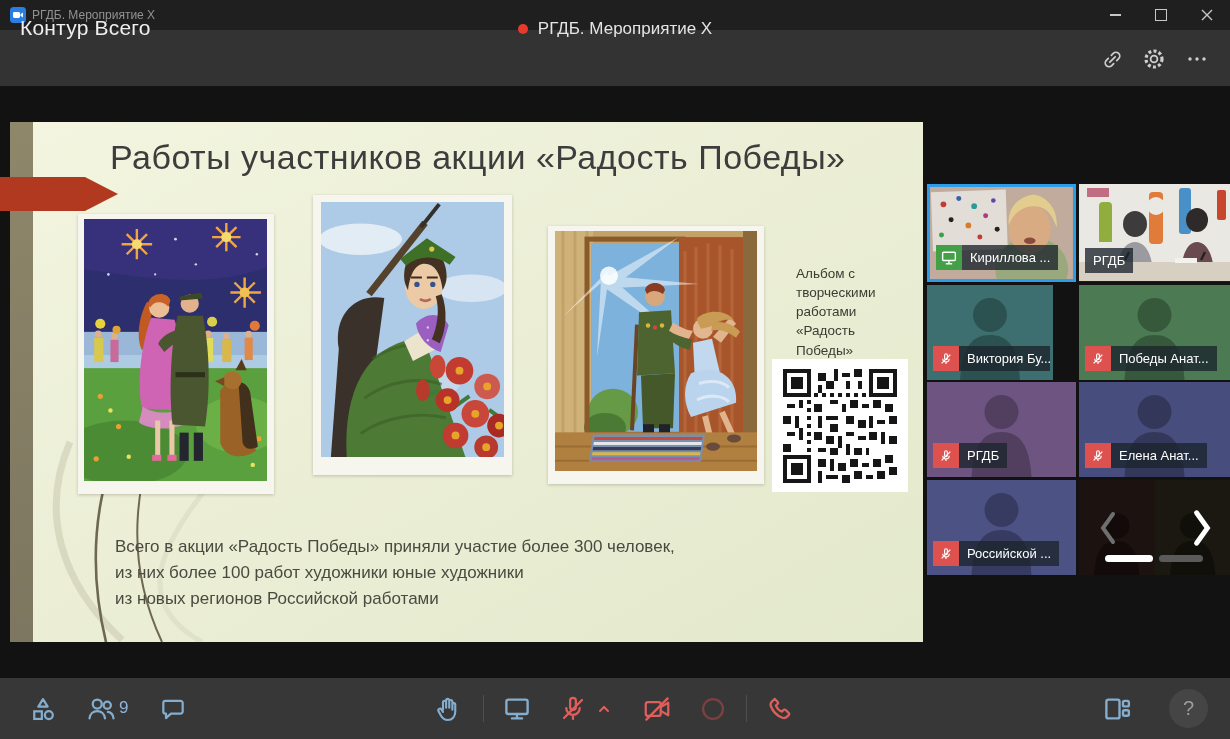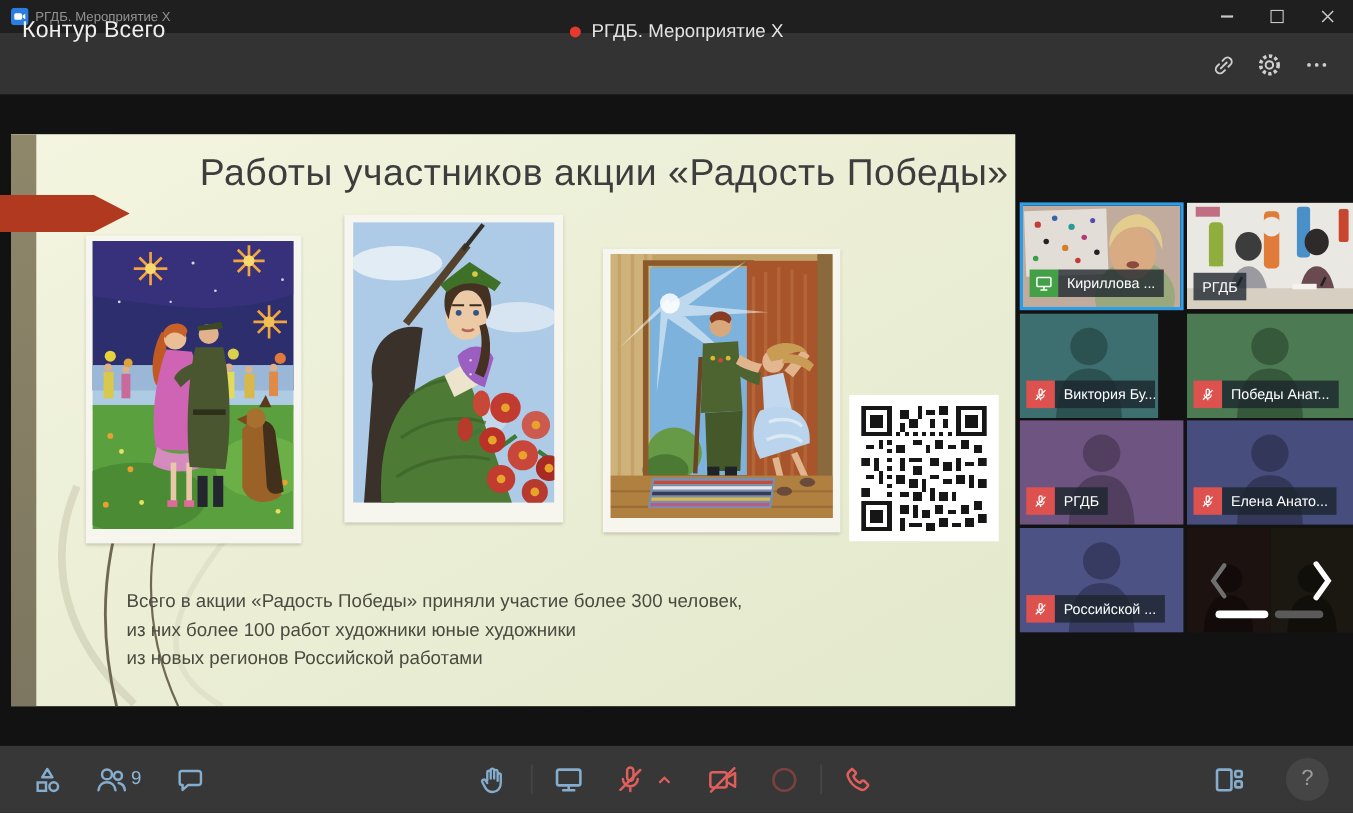--- a/index.html
+++ b/index.html
@@ -18,21 +18,21 @@
   .maxbox{width:10px;height:10px;border:1.4px solid #c8c8c8;}
   .header{left:0;top:30px;width:1230px;height:56px;background:#333333;}
   .appname{position:absolute;left:20px;top:16px;color:#efefef;font-size:21px;letter-spacing:.2px;}
   .meeting{position:absolute;left:0;right:0;top:19px;display:flex;justify-content:center;align-items:center;gap:10px;color:#e4e4e4;font-size:17px;}
   .recdot{width:10px;height:10px;border-radius:50%;background:#e8392e;}
   .hicon{position:absolute;top:45px;width:28px;height:28px;display:flex;align-items:center;justify-content:center;color:#cfcfcf;}
   
   .stage{left:0;top:86px;width:1230px;height:592px;background:#121212;}
   .slide{left:10px;top:122px;width:913px;height:520px;background:linear-gradient(150deg,#f3f5e0 0%,#ecefd6 45%,#e3e9cd 100%);overflow:hidden;}
   .stripe{position:absolute;left:0;top:0;width:23px;height:520px;background:linear-gradient(#8e876a,#7d7660);}
-  .slide-title{position:absolute;left:100px;right:6px;top:16px;text-align:right;font-size:34px;color:#3d3d3d;letter-spacing:.5px;white-space:nowrap;}
+  .slide-title{position:absolute;left:100px;right:6px;top:16px;text-align:left;font-size:34px;color:#3d3d3d;letter-spacing:.5px;white-space:nowrap;}
   .arrow{left:0;top:177px;width:118px;height:34px;background:#b0391f;clip-path:polygon(0 0,72% 0,100% 50%,72% 100%,0 100%);z-index:5;}
   .paint{position:absolute;background:#f6f5ee;box-shadow:0 1px 3px rgba(60,60,40,.25);}
   .paint svg{display:block;}
   .qr-caption{position:absolute;left:786px;top:142px;width:112px;font-size:13.5px;line-height:1.42;color:#3c3c33;}
   .qr-box{position:absolute;left:762px;top:237px;width:136px;height:133px;background:#ffffff;display:flex;align-items:center;justify-content:center;}
   .slide-footer{position:absolute;left:105px;top:412px;font-size:17px;line-height:1.52;color:#4a4a40;}
   
   .tile{position:absolute;overflow:hidden;background:#1c1c1c;box-sizing:border-box;}
   .tile-bg{position:absolute;inset:0;}
   .tile.active{border:3px solid #2f9ce8;}
@@ -300,20 +300,21 @@
           <path d="M68 209h108" stroke="#e6e6e6" stroke-width="3"></path>
           <path d="M68 214h108" stroke="#3a3a5a" stroke-width="3"></path>
           <path d="M68 219h108" stroke="#d8b84a" stroke-width="3"></path>
           <path d="M68 224h108" stroke="#b85a8a" stroke-width="3"></path>
       </g>
       <ellipse cx="158" cy="212" rx="7" ry="4" fill="#6a4a3a"></ellipse>
         <ellipse cx="179" cy="204" rx="7" ry="4" fill="#6a4a3a"></ellipse>
     </svg>
   </div>
 
+  <div class="qr-caption">Альбом с творческими работами «Радость Победы»</div>
   <div class="qr-box">
     <svg width="114" height="114" viewBox="0 0 29 29" shape-rendering="crispEdges">
       <rect width="29" height="29" fill="#fff"></rect>
       <g fill="#161616">
         <path d="M0 0h7v7H0zM22 0h7v7h-7zM0 22h7v7H0z"></path>
         <path fill="#fff" d="M1 1h5v5H1zM23 1h5v5h-5zM1 23h5v5H1z"></path>
         <path d="M2 2h3v3H2zM24 2h3v3h-3zM2 24h3v3H2z"></path>
         <path d="M8 6h1v1H8zM10 6h1v1h-1zM12 6h1v1h-1zM14 6h1v1h-1zM16 6h1v1h-1zM18 6h1v1h-1zM20 6h1v1h-1zM6 8h1v1H6zM6 10h1v1H6zM6 12h1v1H6zM6 14h1v1H6zM6 16h1v1H6zM6 18h1v1H6zM6 20h1v1H6z"></path>
         <path d="M9 1h2v2H9zM13 0h1v3h-1zM15 1h2v1h-2zM18 0h2v2h-2zM9 4h1v2H9zM11 3h2v2h-2zM16 3h1v2h-1zM19 3h1v2h-1zM1 9h2v1H1zM4 8h1v2H4zM0 12h2v2H0zM3 12h1v3H3zM1 16h2v1H1zM4 15h1v3H4zM0 19h2v2H0zM8 9h2v2H8zM12 8h2v1h-2zM15 9h1v2h-1zM17 8h2v2h-2zM20 9h2v1h-2zM23 8h2v2h-2zM26 9h2v2h-2zM9 12h1v3H9zM11 12h3v1h-3zM12 14h2v2h-2zM16 12h2v2h-2zM19 13h2v2h-2zM22 12h1v3h-1zM24 13h2v1h-2zM27 12h2v2h-2zM8 16h2v2H8zM11 17h2v2h-2zM14 17h1v3h-1zM16 16h2v1h-2zM19 17h2v1h-2zM22 16h2v2h-2zM25 16h1v3h-1zM27 17h2v2h-2zM9 20h2v1H9zM12 20h2v2h-2zM16 19h1v3h-1zM18 20h2v2h-2zM21 20h1v2h-1zM9 23h2v2H9zM12 23h1v3h-1zM14 24h2v2h-2zM17 23h2v2h-2zM20 24h2v1h-2zM23 23h2v2h-2zM26 22h2v2h-2zM9 26h1v3H9zM11 27h3v1h-3zM15 27h2v2h-2zM18 26h2v2h-2zM21 27h2v1h-2zM24 26h2v2h-2zM27 25h2v2h-2z"></path>
       </g>
@@ -457,21 +458,21 @@
       </g>
   </svg>
   <div class="label-row">
     <span class="badge mic">
       <svg width="14" height="14" viewBox="0 0 24 24" fill="none" stroke="#fff" stroke-width="2">
           <rect x="9.6" y="3" width="4.8" height="10" rx="2.4"></rect>
           <path d="M6.5 11.5a5.5 5.5 0 0011 0M12 17v3.4"></path>
           <path d="M4.5 19.5l15-15"></path>
         </svg>
     </span>
-    <span class="name-label">Елена Анато...</span>
+    <span class="name-label">Елена Анат...</span>
   </div>
 </div>
 
 <div class="tile" style="left:927px;top:480px;width:149px;height:95px">
   <div class="tile-bg" style="background:#4d5285"></div>
   <svg class="sil" viewBox="0 0 100 95" preserveAspectRatio="xMidYMax meet">
     <g fill="rgba(0,0,0,.27)">
         <circle cx="50" cy="30" r="17"></circle>
         <path d="M50 50c-18 0-28 12-30 45h60c-2-33-12-45-30-45z"></path>
       </g>

